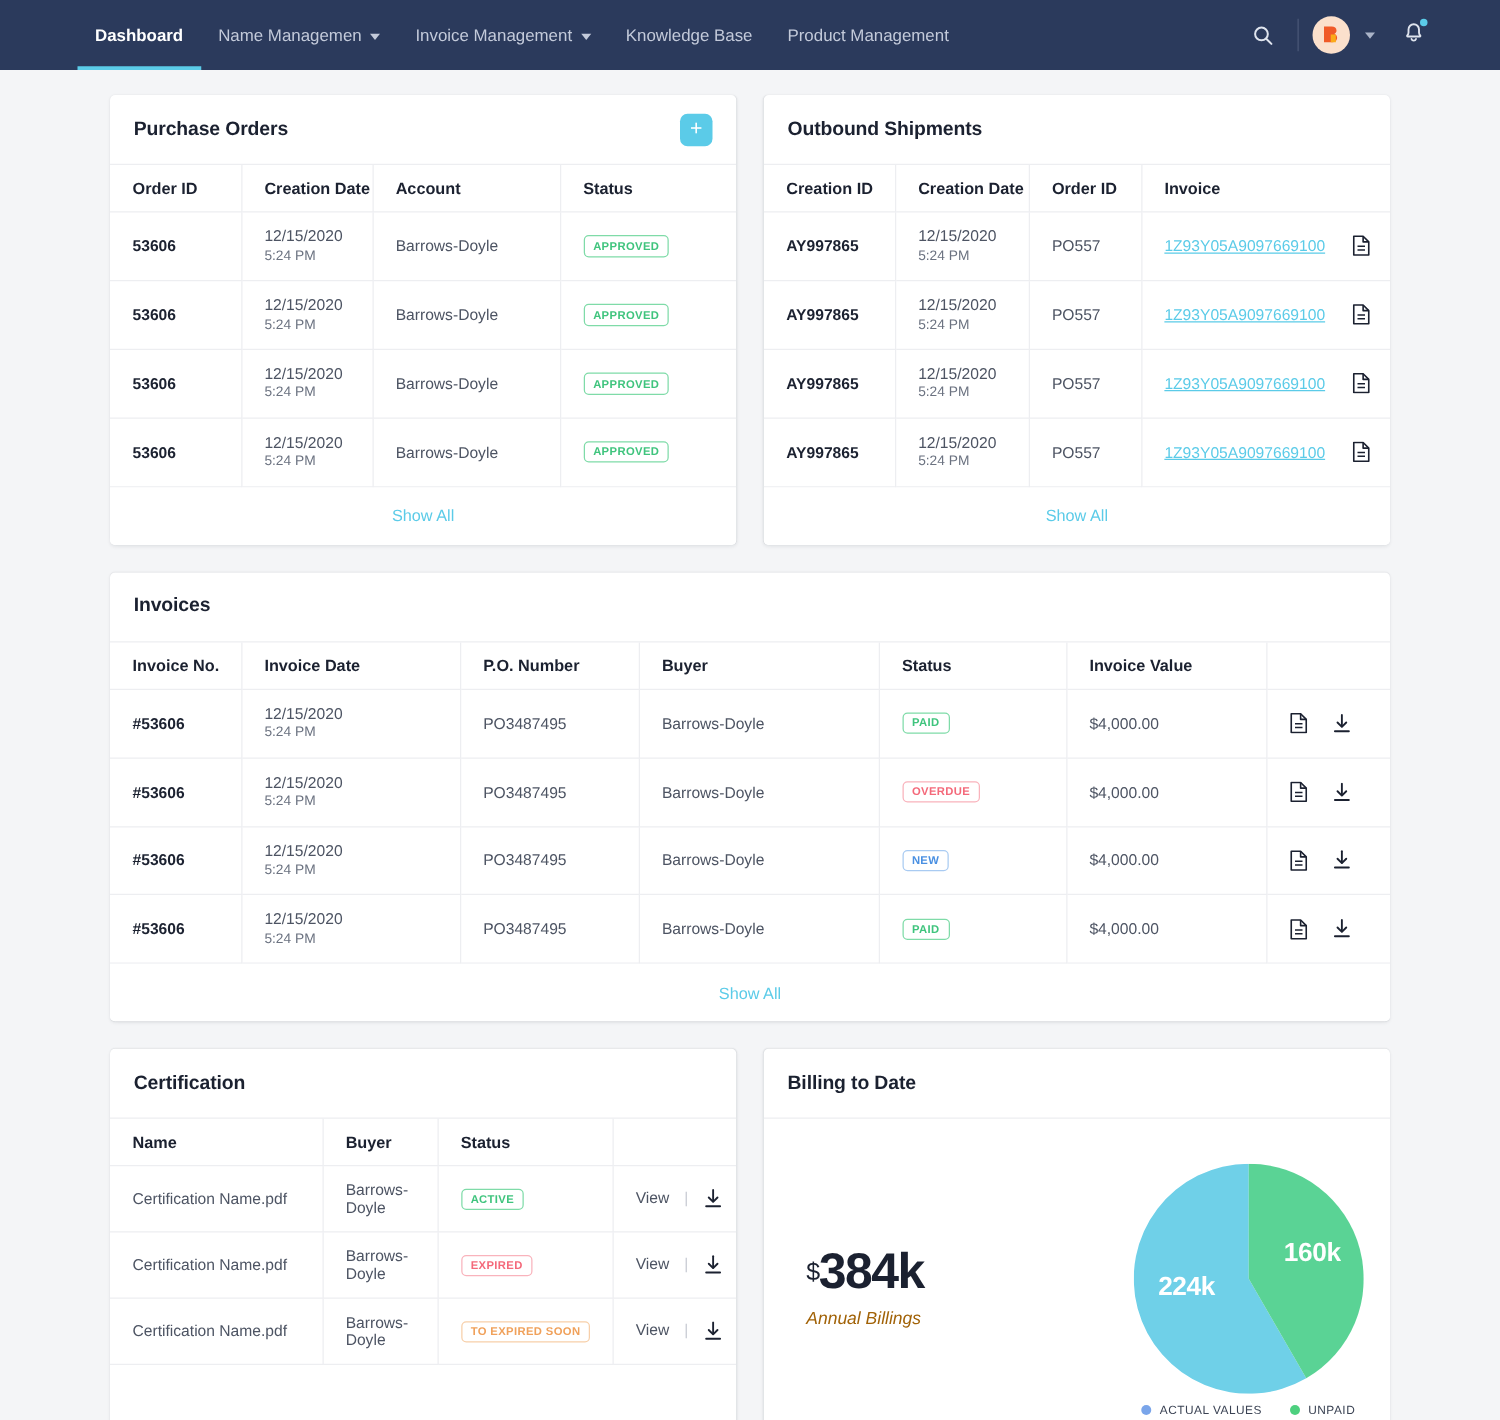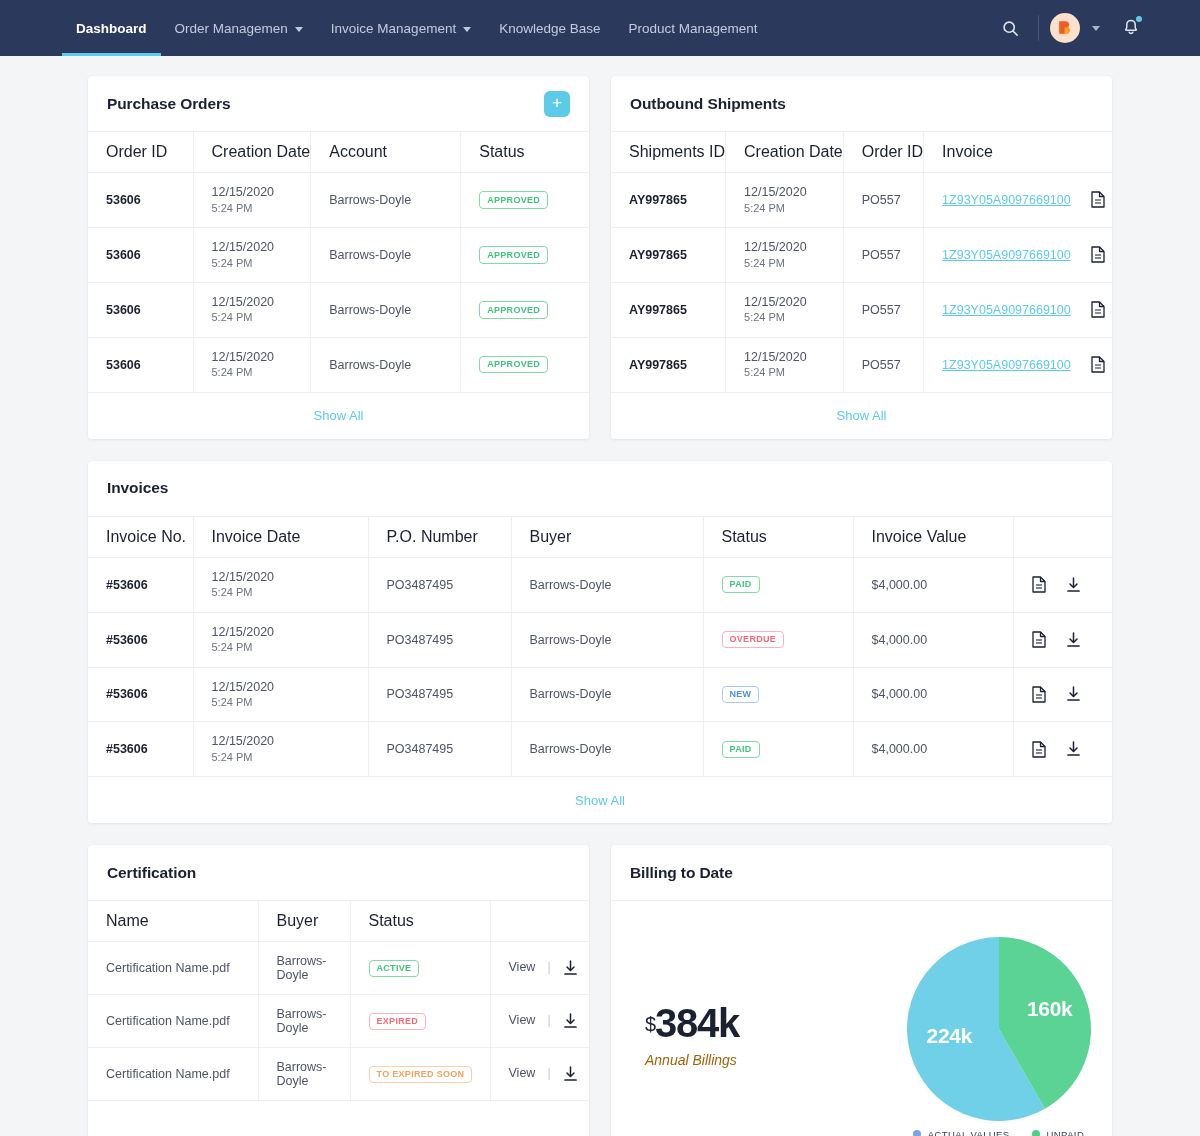--- a/index.html
+++ b/index.html
@@ -147,22 +147,22 @@
     font-size: 17px;
     line-height: 1;
     display: flex; align-items: center; justify-content: center;
     cursor: pointer;
     padding-bottom: 2px;
   }
 
   table { width: 100%; border-collapse: collapse; }
   th {
     text-align: left;
-    font-size: 16px;
-    font-weight: 400;
+    font-size: 13px;
+    font-weight: 700;
     color: #1b2130;
     padding: 11px 0 11px 18px;
     border-bottom: 1px solid #edeef1;
     border-right: 1px solid #edeef1;
     white-space: nowrap;
   }
   th:last-child, td:last-child { border-right: none; }
   td {
     font-size: 12.5px;
     color: #4d5463;
@@ -286,21 +286,21 @@
 </head>
 <body>
 
 <div class="navbar">
 
   <nav class="nav-links">
     <div class="nav-item active">
       <span>Dashboard</span>
     </div>
     <div class="nav-item">
-      <span>Order Managemen</span>
+      <span>Name Managemen</span>
       <i class="caret"></i>
     </div>
     <div class="nav-item">
       <span>Invoice Management</span>
       <i class="caret"></i>
     </div>
     <div class="nav-item">
       <span>Knowledge Base</span>
     </div>
     <div class="nav-item">
@@ -395,21 +395,21 @@
       </div>
     </section>
 
     <section class="card card-half">
       <div class="card-head">
         <h2 class="card-title">Outbound Shipments</h2>
       </div>
       <table>
         <thead>
           <tr>
-            <th style="width:105px">Shipments ID</th>
+            <th style="width:105px">Creation ID</th>
             <th style="width:107px">Creation Date</th>
             <th style="width:90px">Order ID</th>
             <th>Invoice</th>
           </tr>
         </thead>
         <tbody>
           <tr>
             <td class="cell-strong">AY997865</td>
             <td>
               <div class="date-main">12/15/2020</div>

